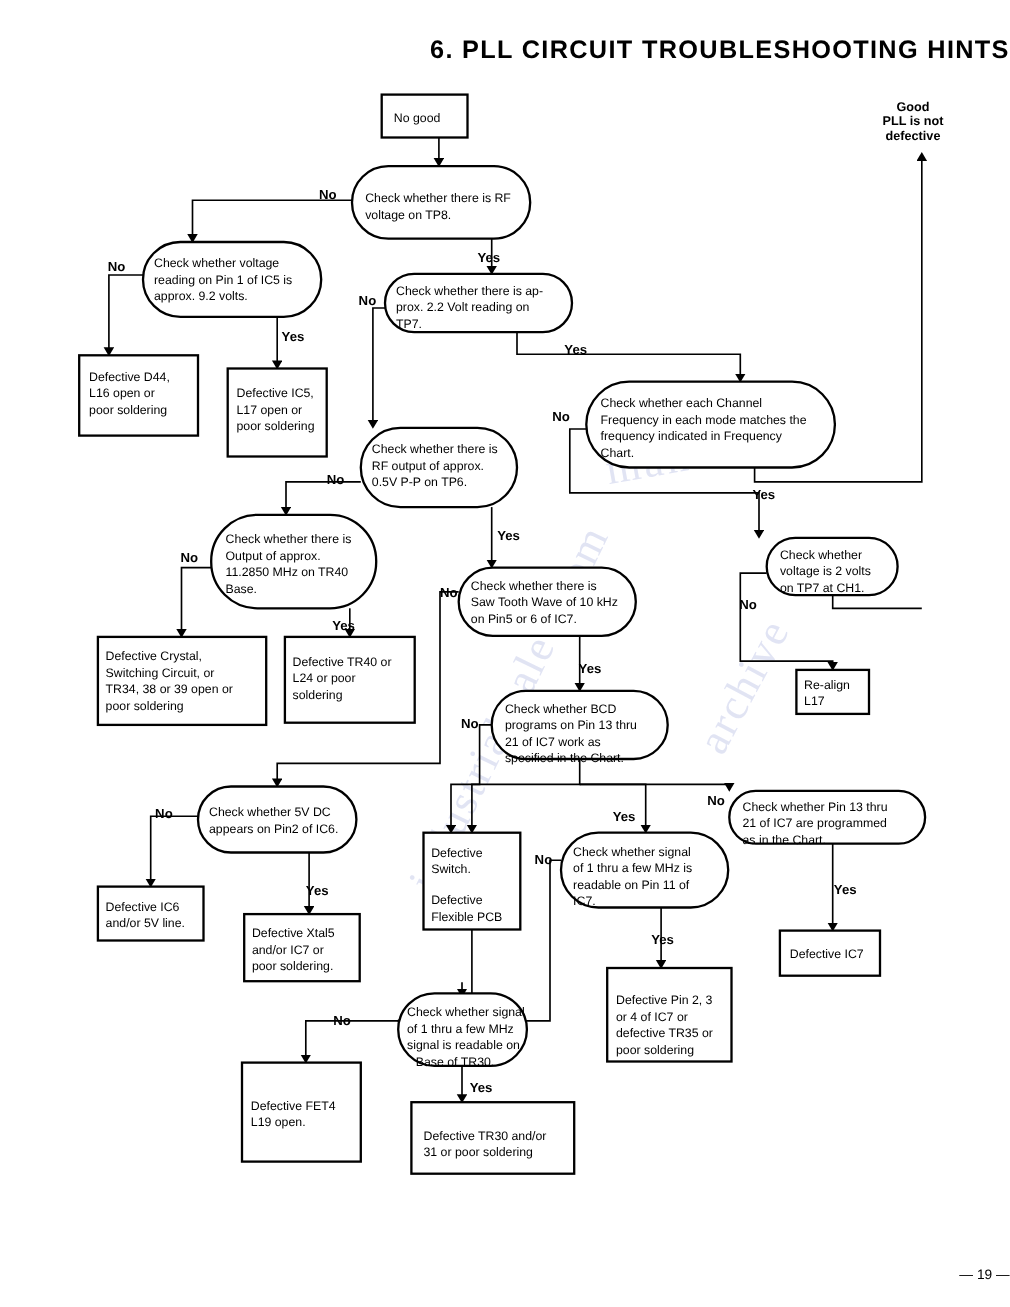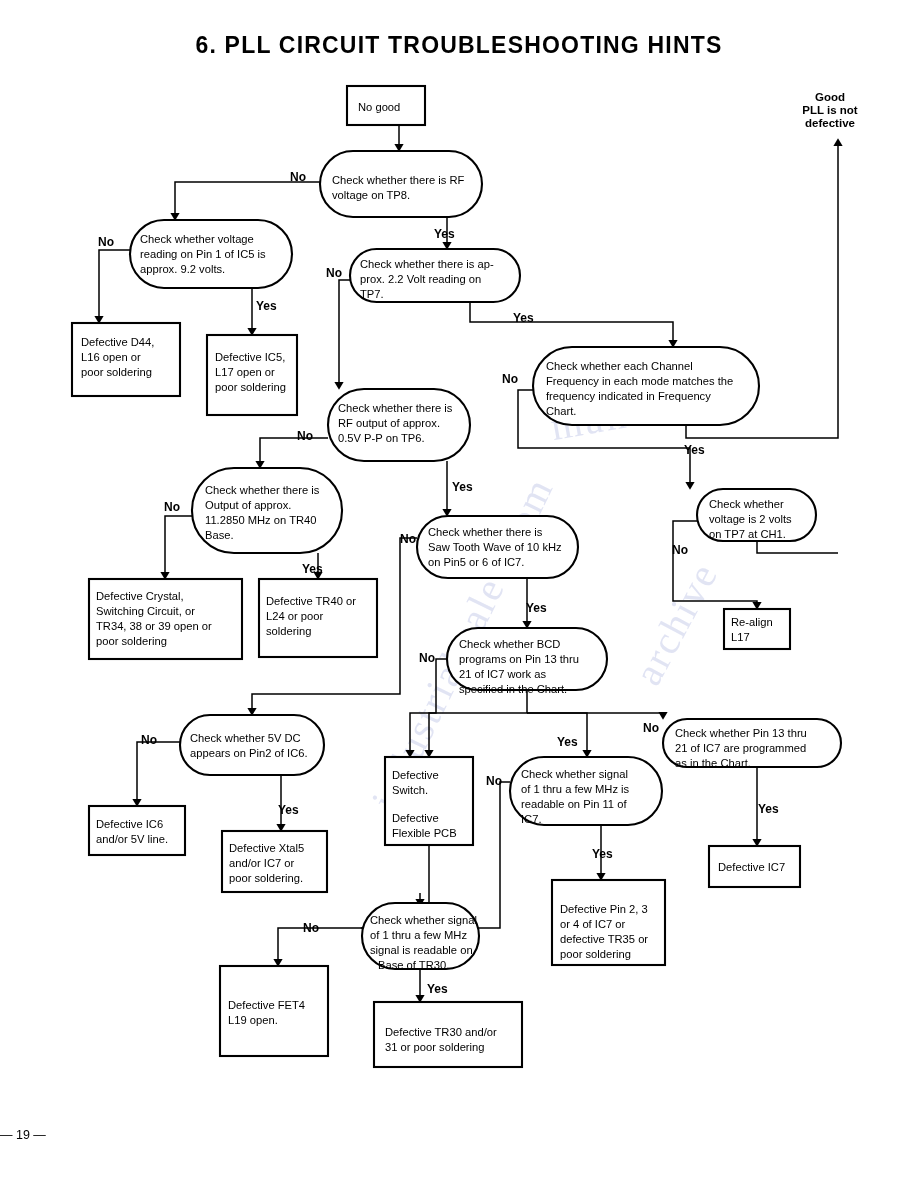--- a/index.html
+++ b/index.html
@@ -1,30 +1,30 @@
 <!DOCTYPE html>
 <html><head>
 <meta charset="utf-8">
 <style>
   html,body{margin:0;padding:0;background:#fff;}
   body{width:918px;height:1188px;position:relative;
        font-family:"Liberation Sans", sans-serif;color:#000;overflow:hidden;}
   #page{position:absolute;inset:0;width:918px;height:1188px;background:#fff;}
-  #title{position:absolute;left:0;top:32px;width:918px;text-align:center;
+  #title{position:absolute;left:0;top:32px;width:918px;text-align:right;
          font-size:23px;font-weight:bold;letter-spacing:1.2px;}
   #chartsvg{position:absolute;left:0;top:0;width:918px;height:1188px;}
   .nodetext{font-family:"Liberation Sans", sans-serif;font-size:11.2px;fill:#000;}
   .labeltext{font-family:"Liberation Sans", sans-serif;font-size:12px;
              font-weight:bold;fill:#000;}
   .toptext{font-family:"Liberation Sans", sans-serif;font-size:11.5px;
            font-weight:bold;fill:#000;text-anchor:middle;}
   .shape{fill:#fff;stroke:#000;stroke-width:2.1;}
   .boxshape{fill:#fff;stroke:#000;stroke-width:2.1;}
   .conn{stroke:#000;stroke-width:1.5;fill:none;}
-  #footer{position:absolute;left:0;top:1128px;width:918px;text-align:left;
+  #footer{position:absolute;left:0;top:1152px;width:918px;text-align:right;
           font-size:12.5px;}
   #wm{position:absolute;left:150px;top:330px;width:620px;height:620px;
       pointer-events:none;color:#c9ceeb;opacity:.55;font-size:40px;
       font-family:"Liberation Serif",serif;}
   #wm span{position:absolute;white-space:nowrap;}
   #wm .w1{transform:rotate(-64deg);left:130px;top:290px;letter-spacing:2px;}
   #wm .w2{transform:rotate(-10deg);left:400px;top:60px;letter-spacing:3px;}
   #wm .w3{transform:rotate(-62deg);left:460px;top:270px;letter-spacing:2px;}
 </style>
 </head>

